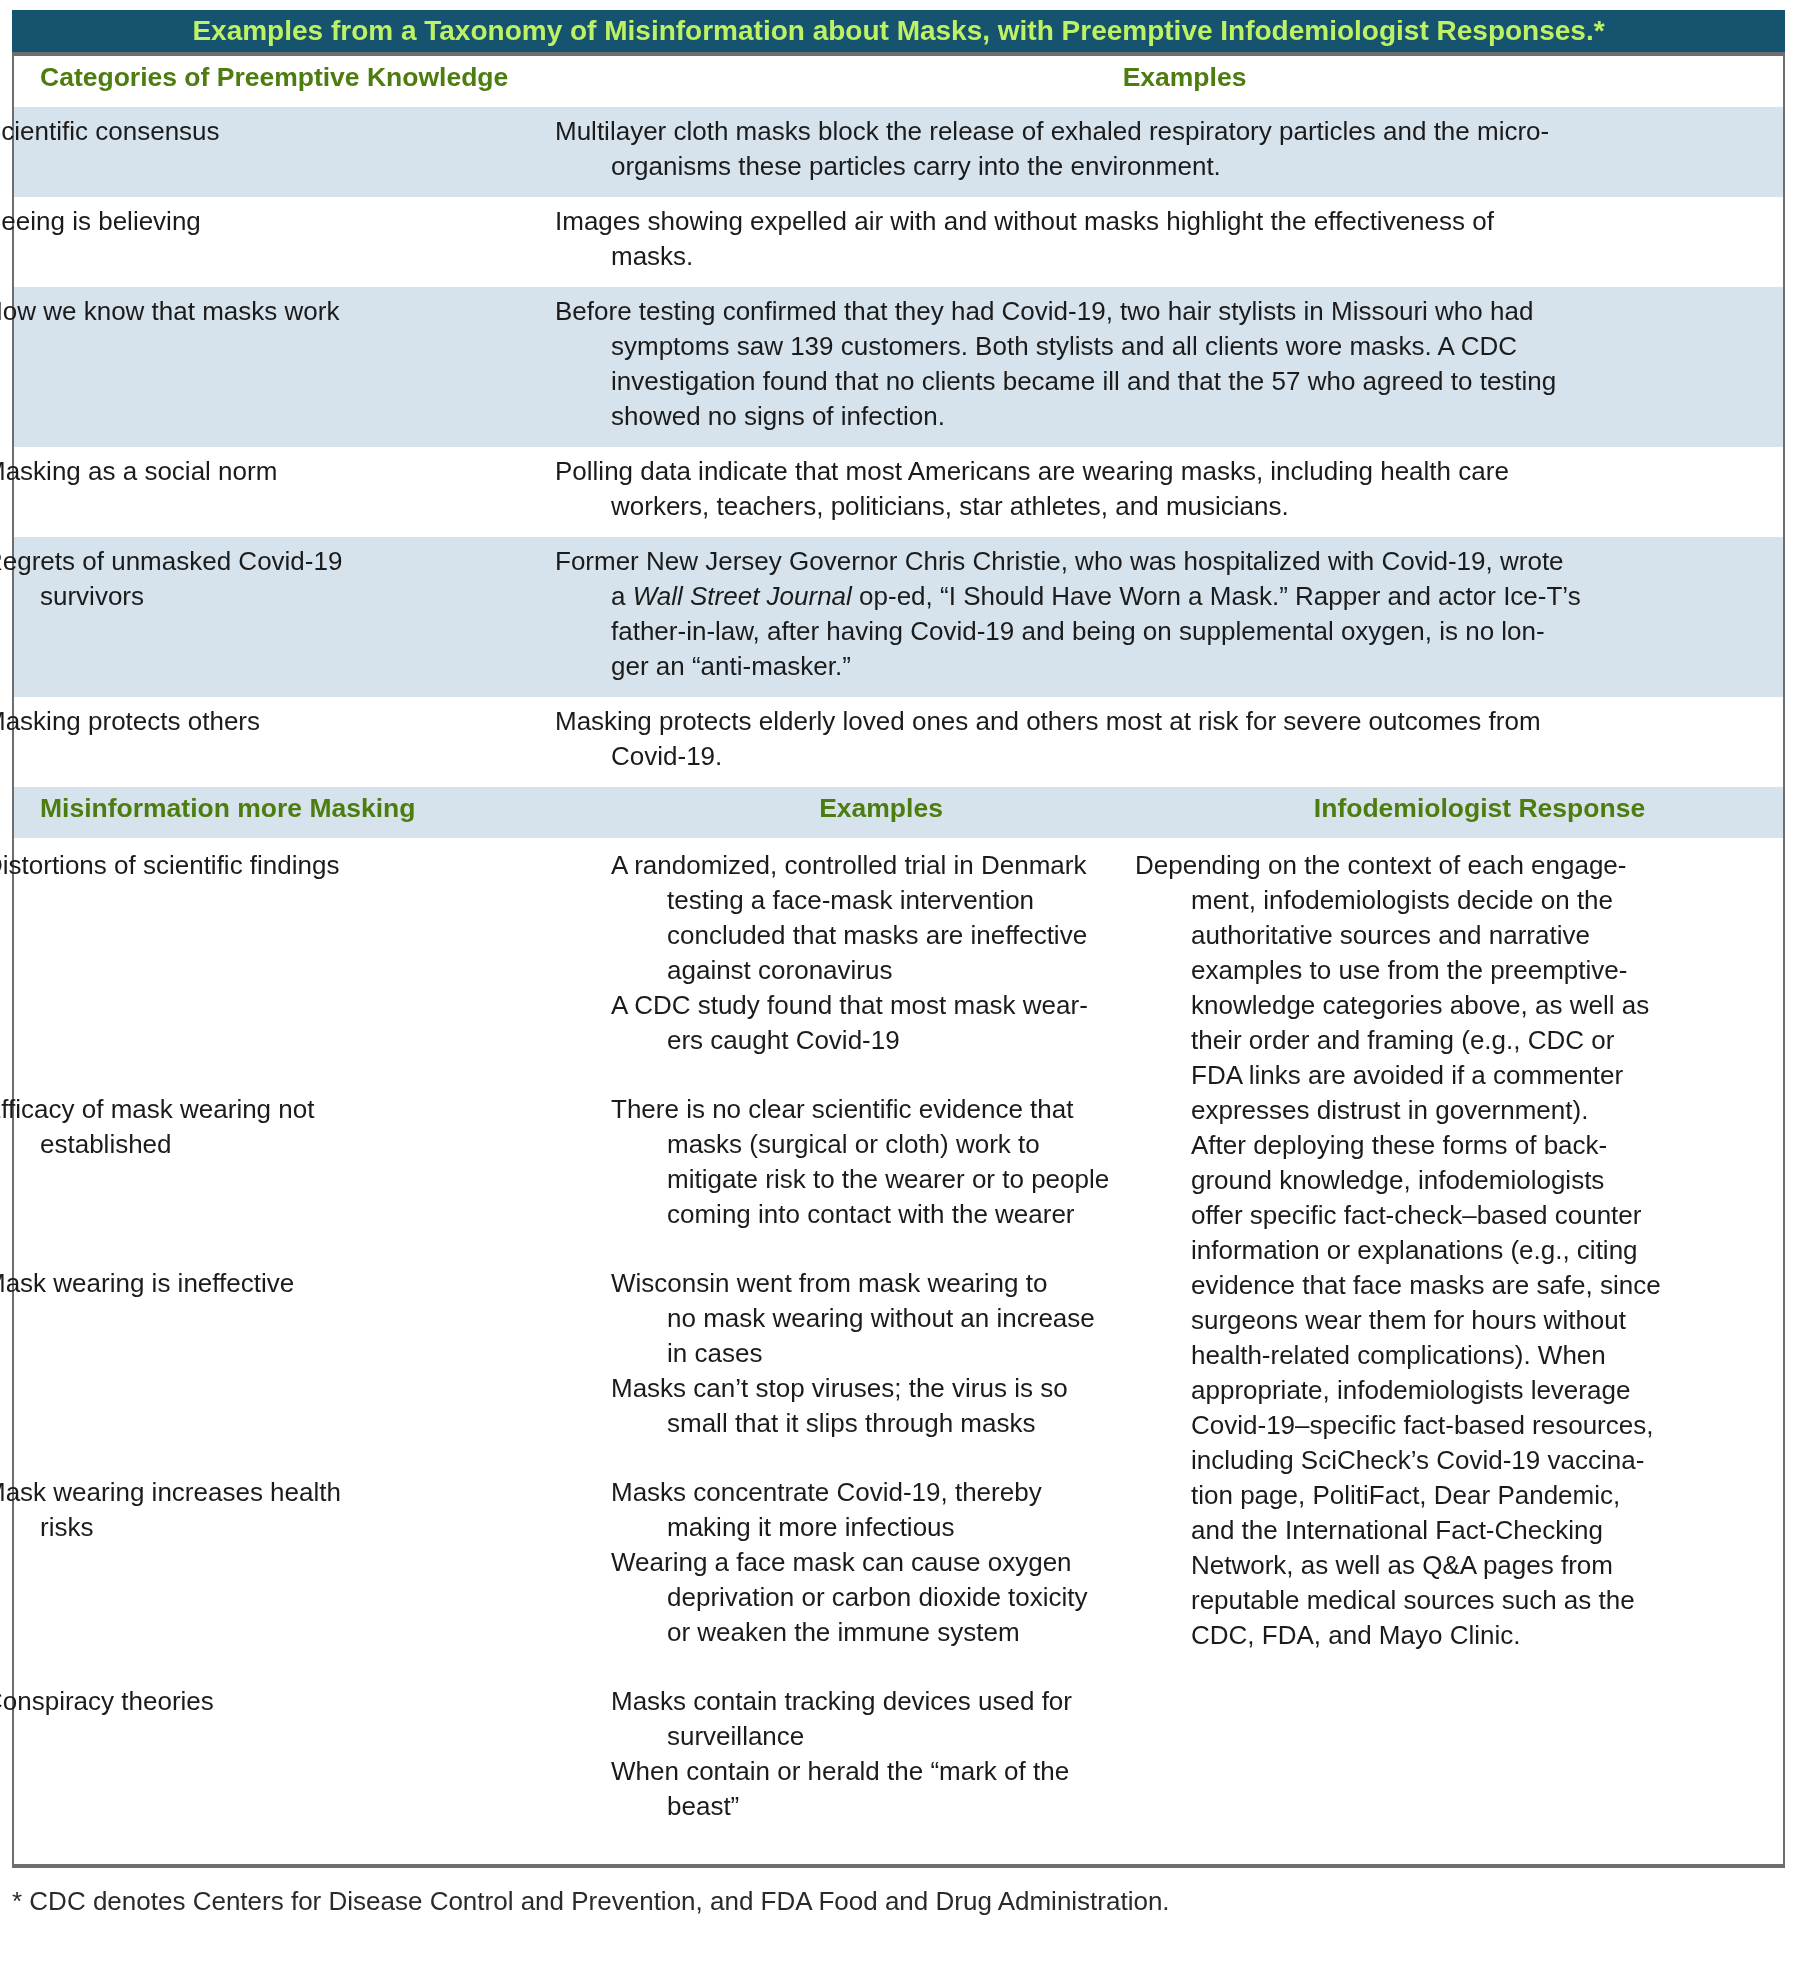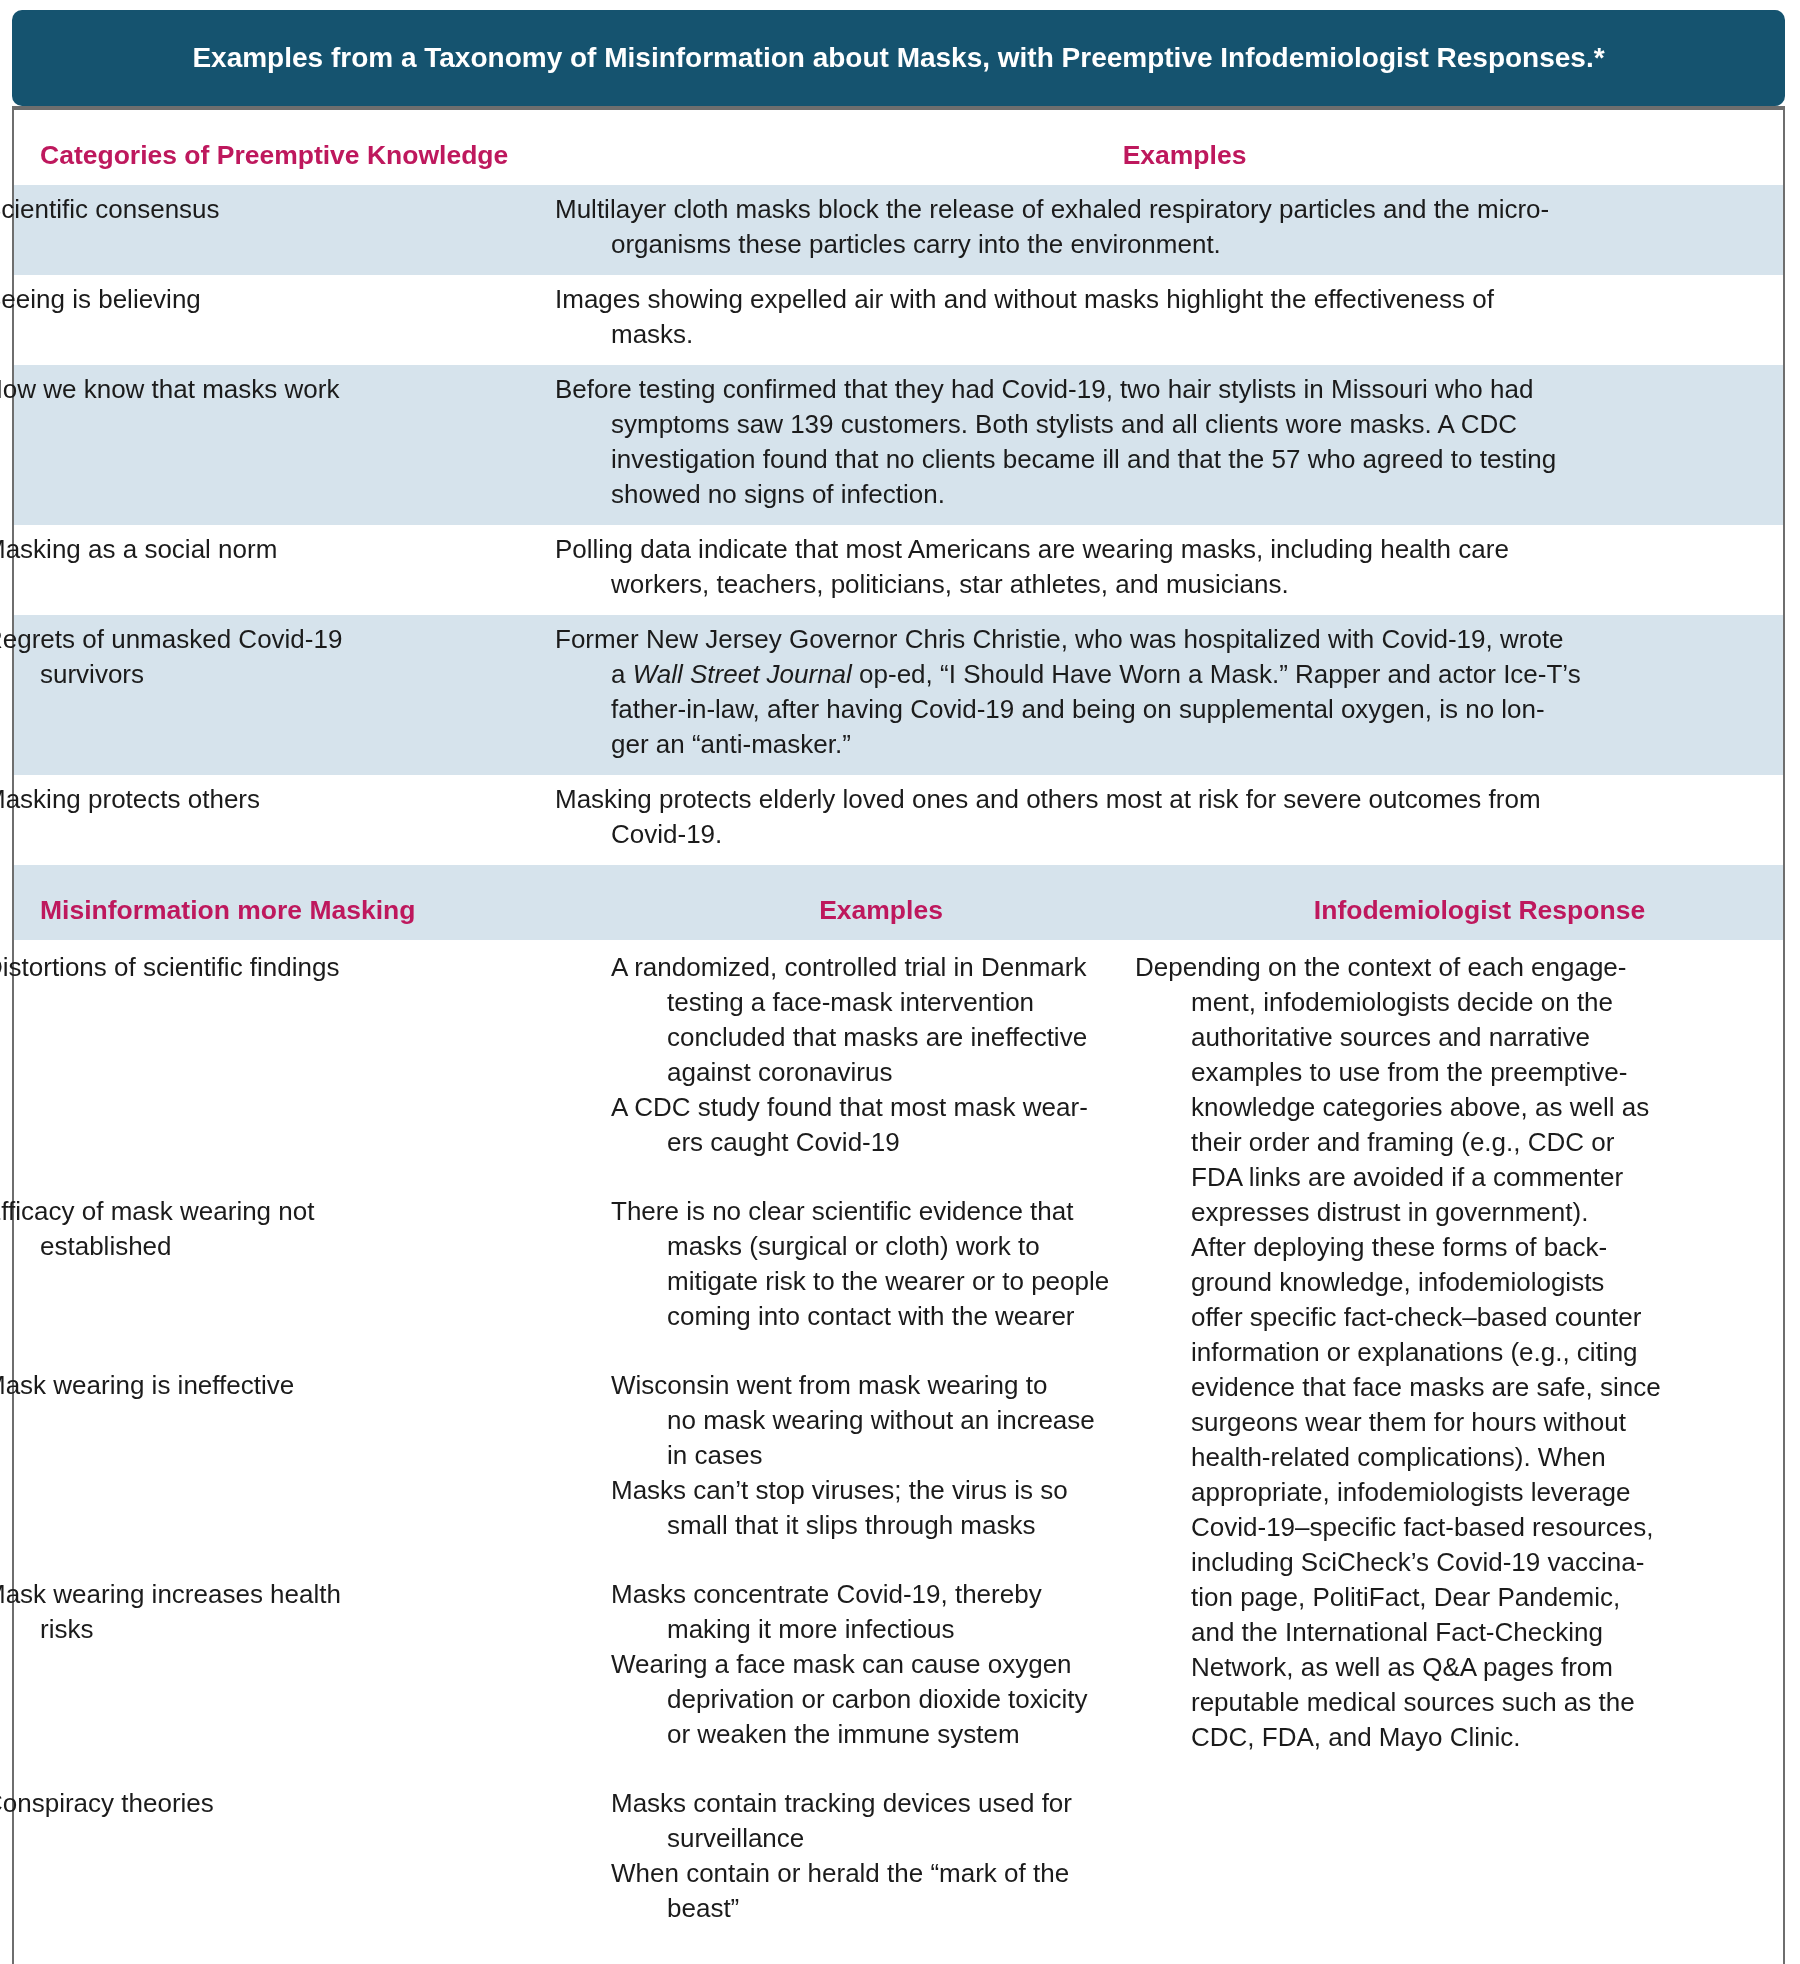--- a/index.html
+++ b/index.html
@@ -16,27 +16,26 @@
     overflow: hidden;
   }
   .tablewrap {
     position: absolute;
     left: 12px;
     top: 10px;
     width: 1773px;
   }
   .title-bar {
     background: #15536F;
-    color: #ffffff;
+    color: #bef264;
     font-weight: bold;
     font-size: 28px;
     line-height: 36px;
     text-align: center;
-    padding: 30px 16px;
-    border-radius: 10px;
+    padding: 3px 16px;
   }
   .tbody {
     border-left: 2px solid #6E6E6E;
     border-right: 2px solid #6E6E6E;
     border-top: 4px solid #6E6E6E;
     border-bottom: 4px solid #6E6E6E;
     background: #ffffff;
   }
   .stripe { background: #D6E3EC; }
 
@@ -52,22 +51,22 @@
     color: #1b1b1b;
   }
 
   
   .hdr-row {
     display: flex;
     align-items: flex-start;
     font-weight: bold;
     font-size: 26.5px;
     line-height: 34px;
-    color: #be185d;
-    padding: 28px 0 13px 0;
+    color: #4d7c0f;
+    padding: 4px 0 13px 0;
   }
   .hdr-c1 { width: 572px; box-sizing: border-box; padding-left: 26px; }
   .hdr-c2-wide { flex: 1; text-align: center; }
   .hdr-c2 { width: 590px; box-sizing: border-box; text-align: center; }
   .hdr-c3 { flex: 1; text-align: center; }
 
   .prow {
     display: flex;
     align-items: flex-start;
     padding: 7px 0 13px 0;

